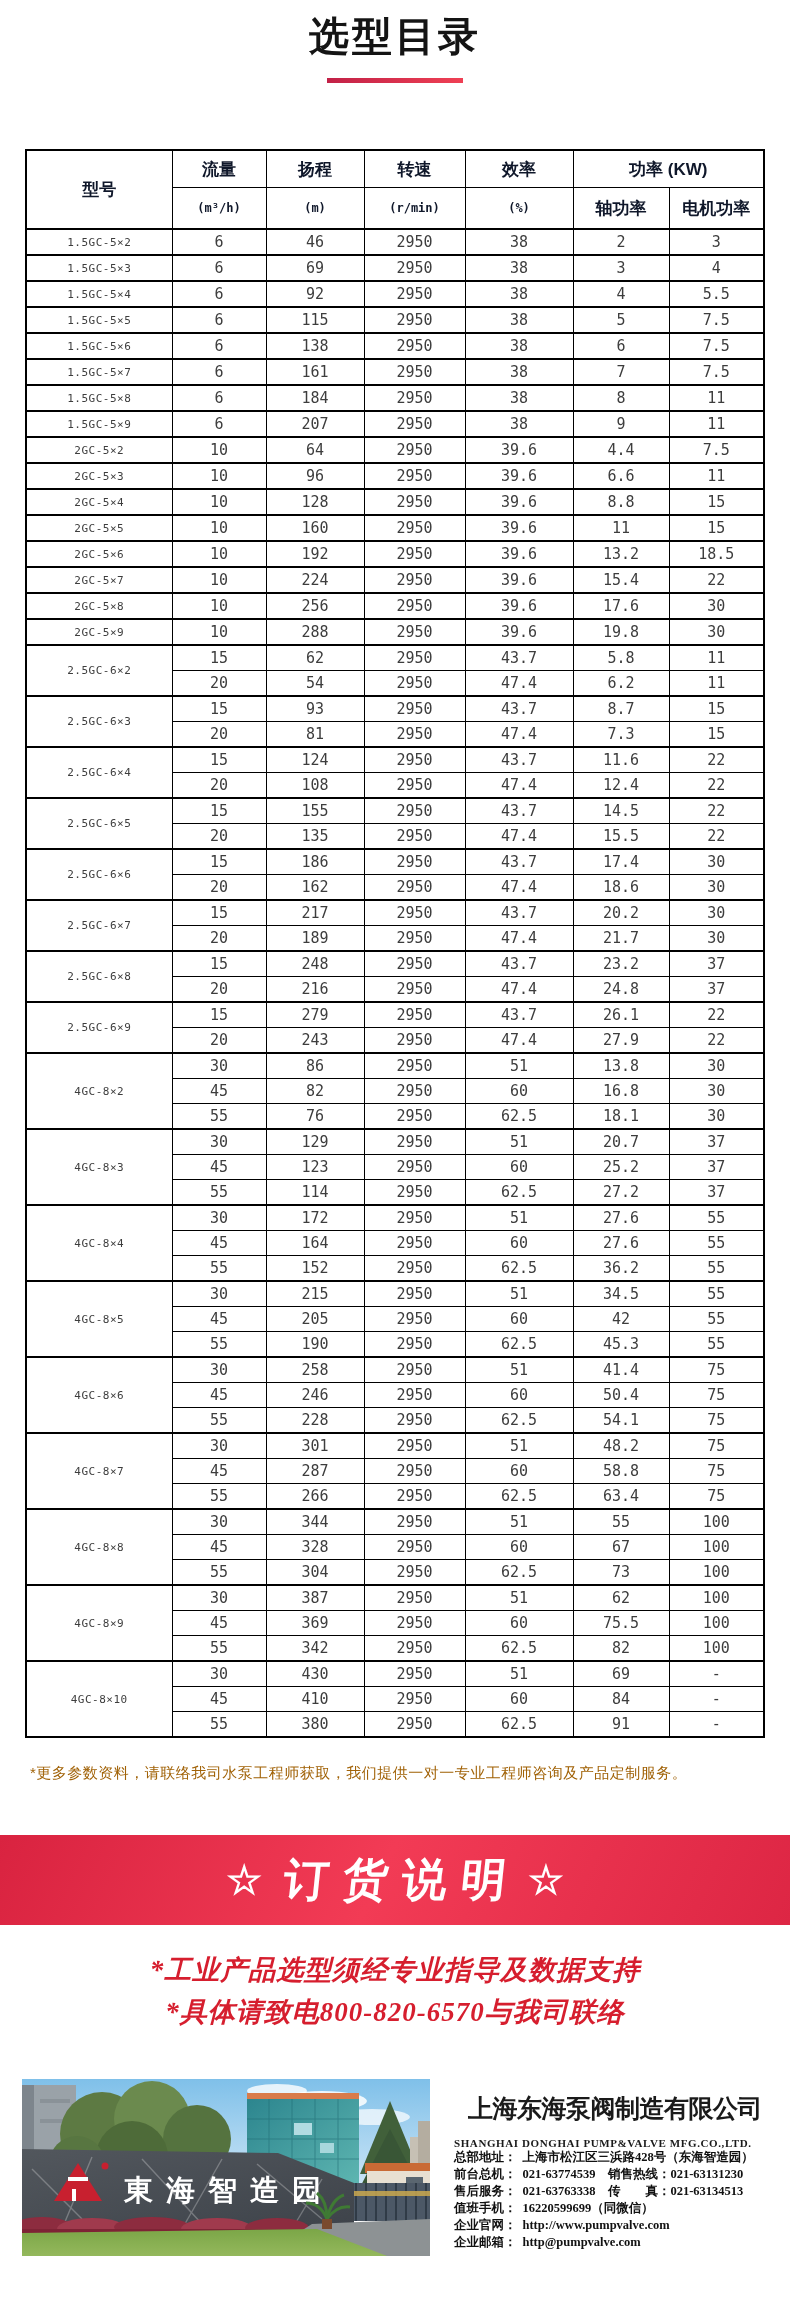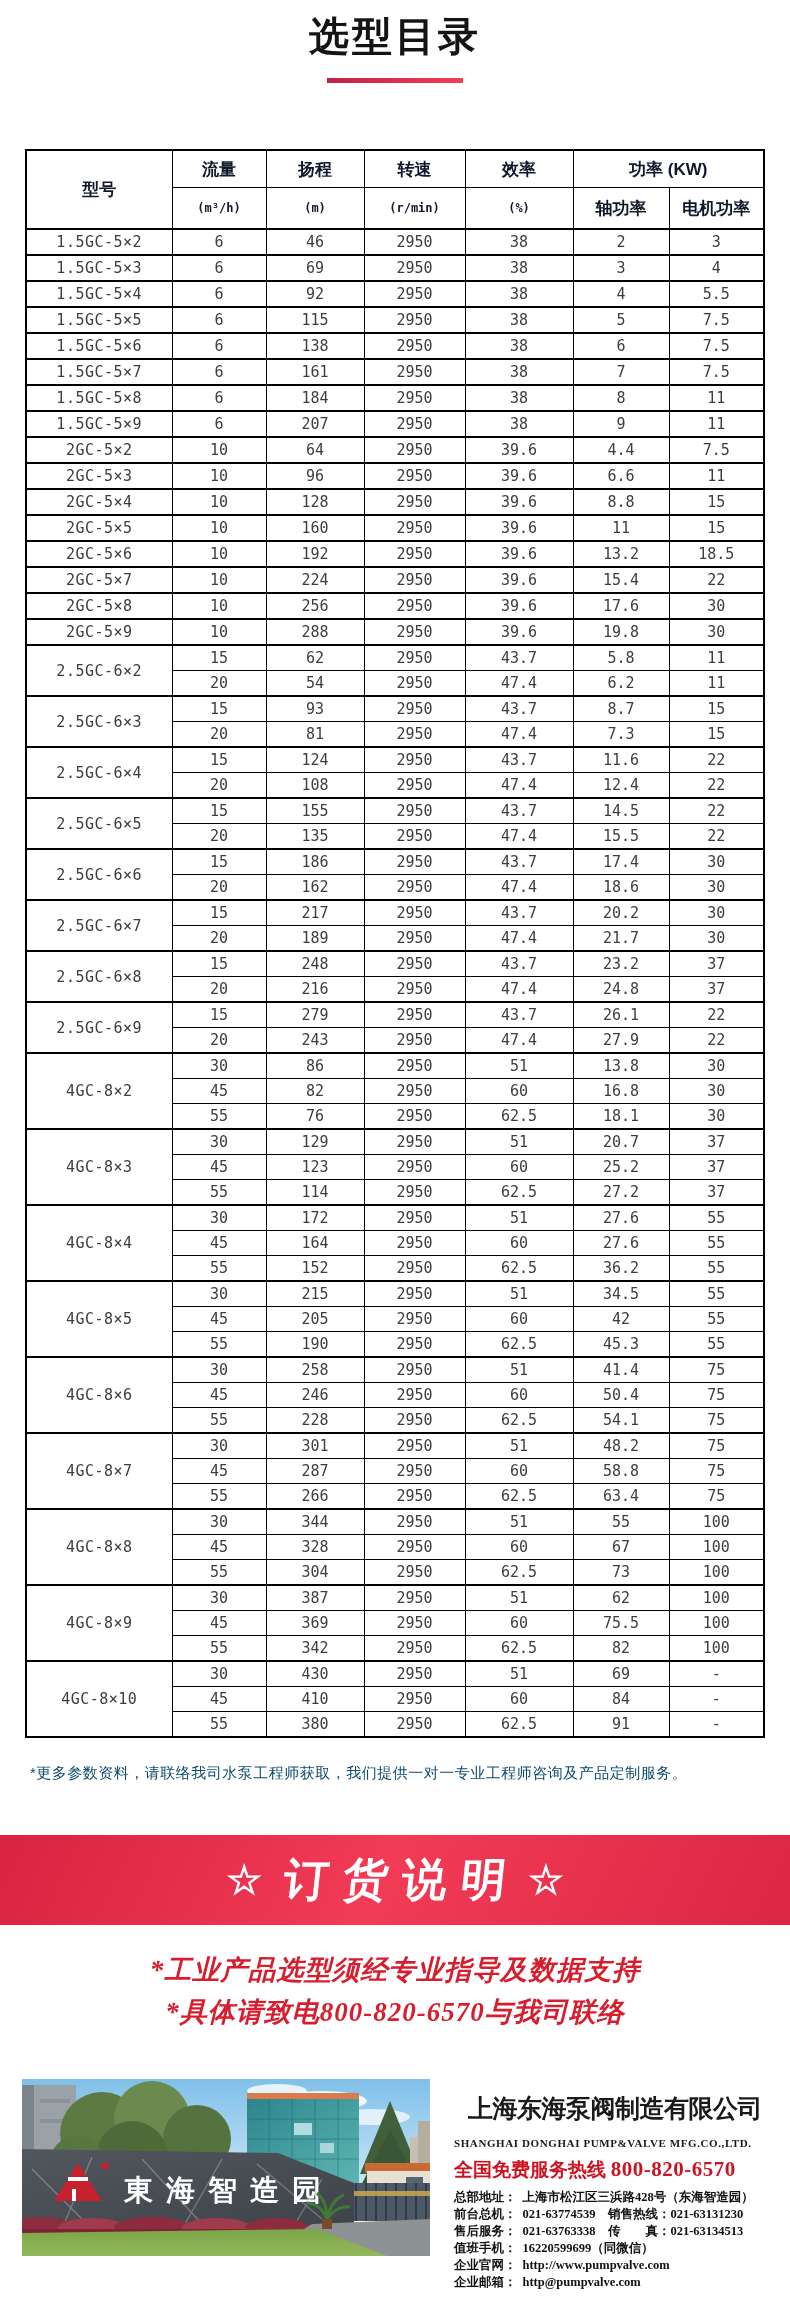--- a/index.html
+++ b/index.html
@@ -27,24 +27,24 @@
   }
   .spec-table thead th{
     font-family:"Liberation Sans",sans-serif;font-size:17px;font-weight:bold;color:#0f172a;margin-top:31px;
   }
   .spec-table thead tr.hrow1 th{height:36px;}
   .spec-table thead tr.hrow2 th{height:40px;}
   .spec-table thead th.unit{font-family:"DejaVu Sans Mono",monospace;font-size:12px;}
   .spec-table thead th.model-h{font-size:17px;}
   .spec-table tbody td{height:24px;}
   .spec-table tbody tr.group-start td{border-top:2px solid #000;}
-  .spec-table tbody td.model{font-size:15px;letter-spacing:0.5px;}
+  .spec-table tbody td.model{font-size:11px;letter-spacing:0.5px;}
 
   .footnote{
-    margin:26px 0 0 30px;font-size:15px;color:#0c4a6e;letter-spacing:0.5px;
+    margin:26px 0 0 30px;font-size:15px;color:#a16207;letter-spacing:0.5px;
   }
 
   
   .order-banner{
     margin-top:52px;height:90px;width:790px;
     background:linear-gradient(115deg,#d92340 0%,#f23b55 48%,#dd2644 100%);
     display:flex;align-items:center;justify-content:center;
     color:#ffffff;
   }
   .order-banner .star{font-size:40px;font-weight:bold;line-height:90px;}
@@ -762,24 +762,20 @@
         <path d="M305,140 C305,126 300,118 295,114"></path>
         <path d="M305,140 C308,126 315,118 322,116"></path>
         <path d="M305,140 C312,130 320,127 328,128"></path>
       </g>
       <rect x="300" y="140" width="10" height="10" fill="#7a4a2d"></rect>
     </svg>
 
     <div class="company-info">
       <p class="company-name-cn">上海东海泵阀制造有限公司</p>
       <p class="company-name-en">SHANGHAI DONGHAI PUMP&amp;VALVE MFG.CO.,LTD.</p>
-      <p class="hotline">
-        <span>全国免费服务热线</span>
-        <span class="hotline-number">800-820-6570</span>
-      </p>
       <div class="info-line">
         <span class="lbl">总部地址：</span><span>上海市松江区三浜路428号（东海智造园）</span>
       </div>
       <div class="info-line">
         <span class="lbl">前台总机：</span><span>021-63774539　销售热线：021-63131230</span>
       </div>
       <div class="info-line">
         <span class="lbl">售后服务：</span><span>021-63763338　传　　真：021-63134513</span>
       </div>
       <div class="info-line">

